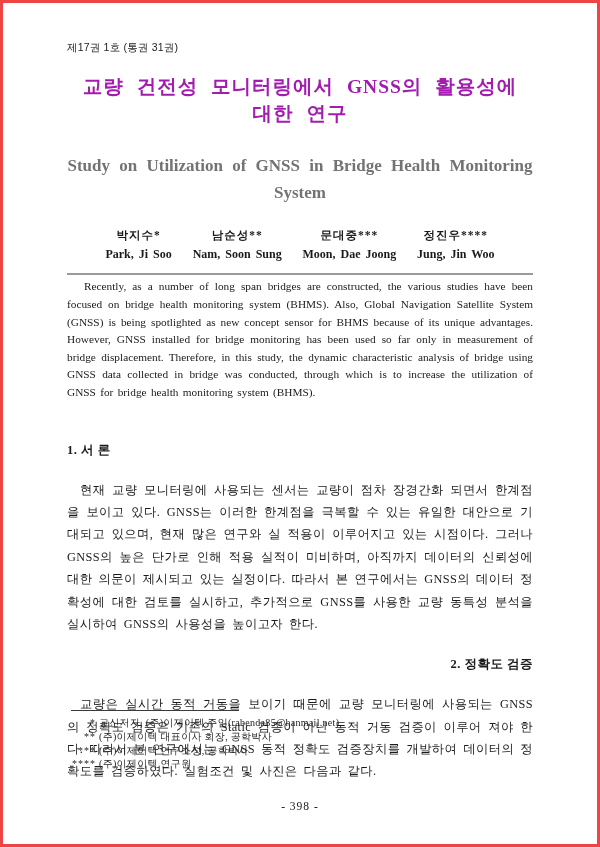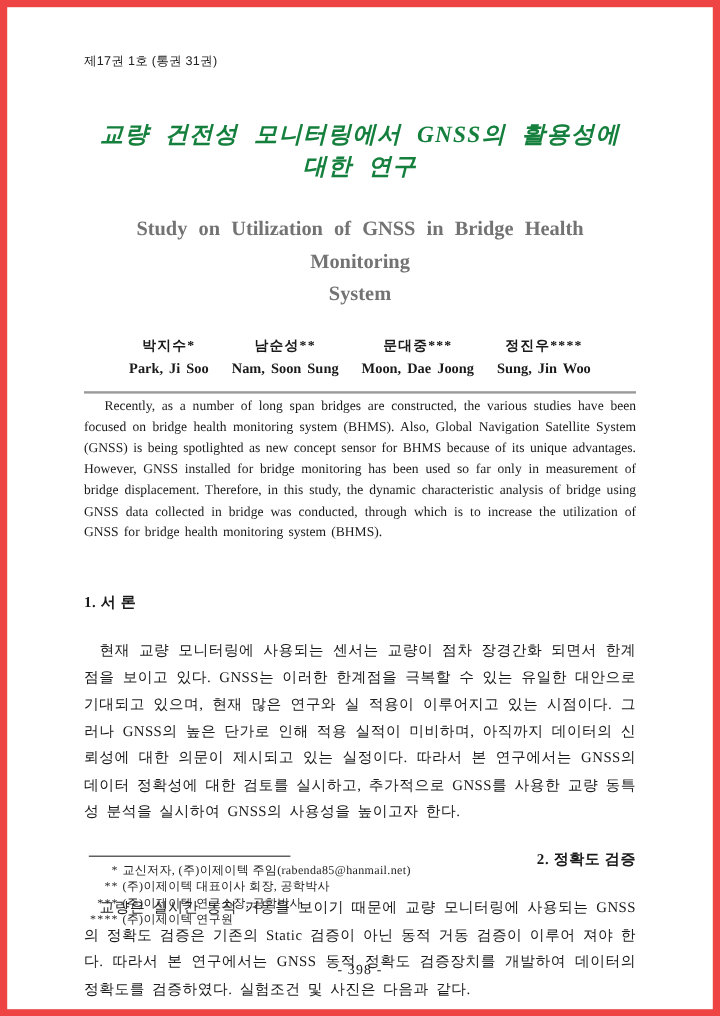--- a/index.html
+++ b/index.html
@@ -6,40 +6,39 @@
   html, body { background: #fff; }
   body {
     width: 600px; height: 847px;
     font-family: "Liberation Serif", "DejaVu Serif", serif;
     color: #1a1a1a;
     position: relative;
     overflow: hidden;
   }
   .page {
     position: absolute; inset: 0;
-    border: 6px solid #ef4444;
+    border: 3px solid #ef4444;
     background: #fff;
     padding: 0 64px;
   }
   .journal-header {
     margin-top: 38px;
     font-family: "Liberation Sans", "DejaVu Sans", sans-serif;
     font-size: 10.5px;
     color: #222;
     letter-spacing: 0.2px;
   }
   .title-ko {
-    margin-top: 40px;
+    margin-top: 18px;
     text-align: center;
     font-size: 19.5px;
     font-weight: bold;
     letter-spacing: 1px;
     word-spacing: 7px;
-    color: #15803d;
-    font-style: italic;
+    color: #a21caf;
   }
   .title-en {
     margin-top: 25px;
     text-align: center;
     font-size: 17px;
     font-weight: bold;
     line-height: 1.6;
     word-spacing: 5px;
     color: #737373;
   }
@@ -157,21 +156,21 @@
     <div class="author">
       <div class="author-ko">남순성**</div>
       <div class="author-en">Nam, Soon Sung</div>
     </div>
     <div class="author">
       <div class="author-ko">문대중***</div>
       <div class="author-en">Moon, Dae Joong</div>
     </div>
     <div class="author">
       <div class="author-ko">정진우****</div>
-      <div class="author-en">Sung, Jin Woo</div>
+      <div class="author-en">Jung, Jin Woo</div>
     </div>
   </div>
 
   <hr class="author-rule">
 
 
   <p class="abstract-body">Recently, as a number of long span bridges are constructed, the various studies have been focused on bridge health monitoring system (BHMS). Also, Global Navigation Satellite System (GNSS) is being spotlighted as new concept sensor for BHMS because of its unique advantages. However, GNSS installed for bridge monitoring has been used so far only in measurement of bridge displacement. Therefore, in this study, the dynamic characteristic analysis of bridge using GNSS data collected in bridge was conducted, through which is to increase the utilization of GNSS for bridge health monitoring system (BHMS).</p>
 
   <div class="section-heading section-1">1. 서 론</div>
   <p class="section-body">현재 교량 모니터링에 사용되는 센서는 교량이 점차 장경간화 되면서 한계점을 보이고 있다. GNSS는 이러한 한계점을 극복할 수 있는 유일한 대안으로 기대되고 있으며, 현재 많은 연구와 실 적용이 이루어지고 있는 시점이다. 그러나 GNSS의 높은 단가로 인해 적용 실적이 미비하며, 아직까지 데이터의 신뢰성에 대한 의문이 제시되고 있는 실정이다. 따라서 본 연구에서는 GNSS의 데이터 정확성에 대한 검토를 실시하고, 추가적으로 GNSS를 사용한 교량 동특성 분석을 실시하여 GNSS의 사용성을 높이고자 한다.</p>

